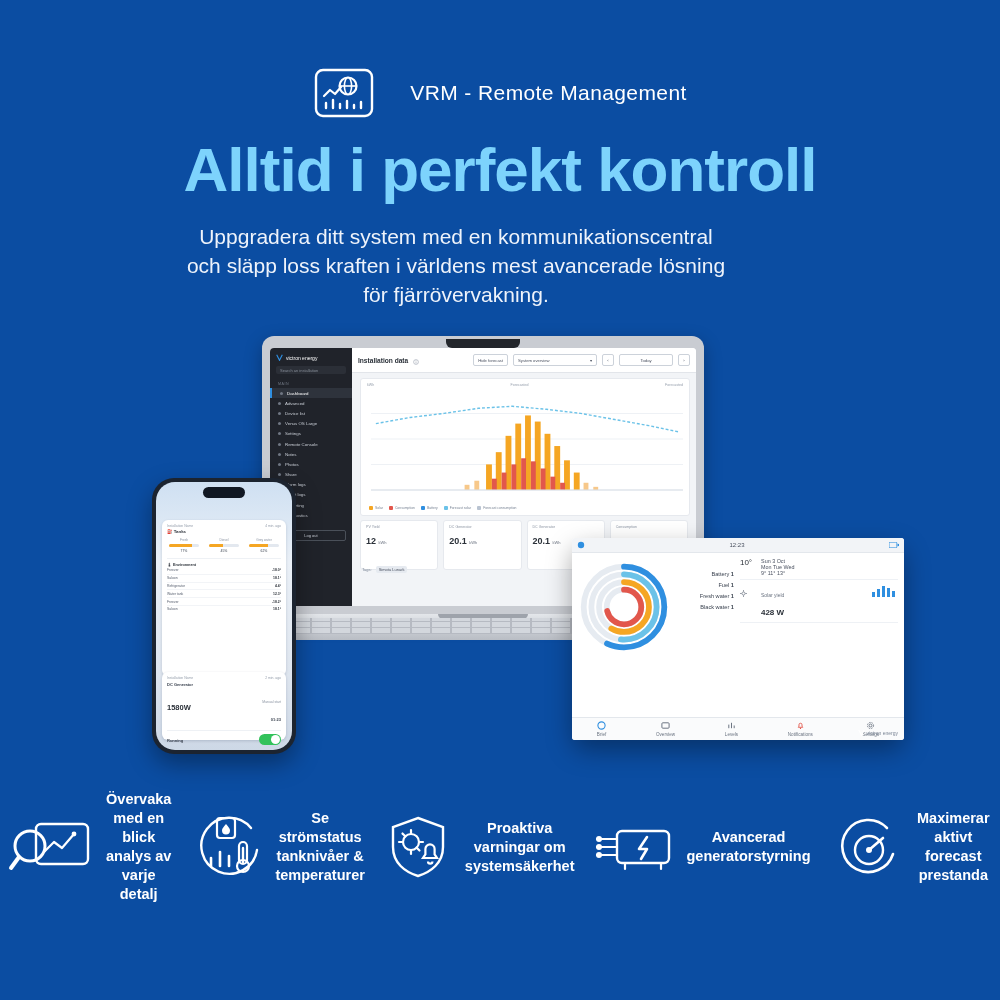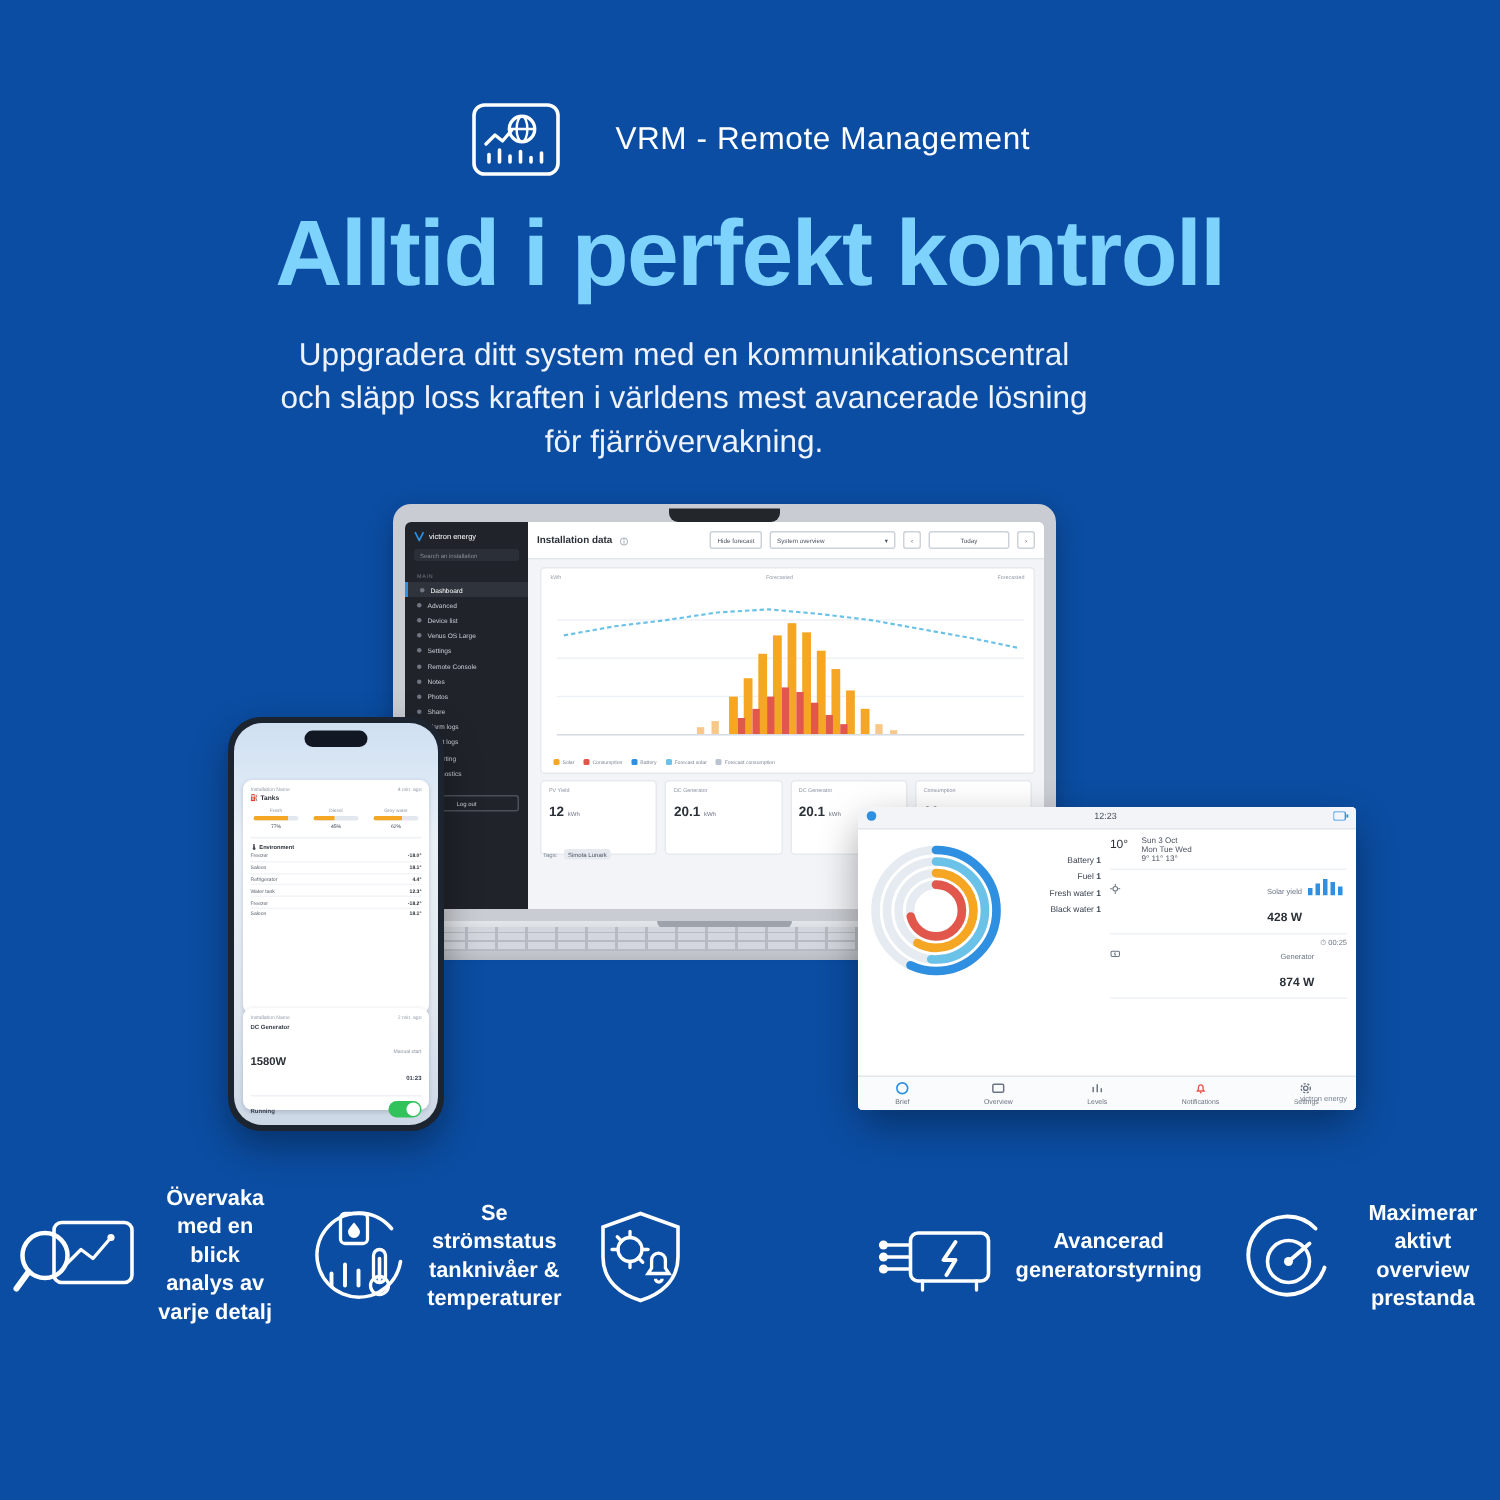--- a/index.html
+++ b/index.html
@@ -127,21 +127,21 @@
   .gx-bar{height:14px;background:#f2f4f7;border-bottom:1px solid #e3e7ec;
     display:flex;align-items:center;justify-content:space-between;padding:0 5px;font-size:6px;color:#4a5160;}
   .gx-body{display:flex;height:calc(100% - 14px - 22px);}
   .gx-left{flex:1.05;position:relative;}
   .gx-right{flex:1;padding:5px 6px 0 2px;}
   .gx-lab{position:absolute;right:4px;font-size:5.6px;color:#3b4350;text-align:right;}
   .gx-val{font-weight:700;}
   .rings{position:absolute;left:4px;top:6px;width:96px;height:96px;}
   .wx{display:flex;gap:9px;font-size:5.4px;color:#4a5160;padding-bottom:3px;border-bottom:1px solid #eef1f5;}
   .wx .big{font-size:8px;color:#2b3139;}
-  .gx-item{display:flex;align-items:flex-start;gap:4px;padding:3px 0;border-bottom:1px solid #eef1f5;text-align:right;}
+  .gx-item{display:flex;align-items:flex-start;gap:14px;padding:3px 0;border-bottom:1px solid #eef1f5;}
   .gx-item .t{font-size:5px;color:#6b7482;}
   .gx-item .v{font-size:8px;color:#2b3139;font-weight:700;}
   .gx-nav{position:absolute;bottom:0;left:0;right:0;height:22px;background:#fafbfc;border-top:1px solid #e3e7ec;
     display:flex;align-items:center;justify-content:space-around;font-size:4.6px;color:#6b7482;}
   .gx-nav .n{display:flex;flex-direction:column;align-items:center;gap:1px;}
   .gx-brand{position:absolute;right:6px;bottom:4px;font-size:5px;color:#7b8696;display:flex;align-items:center;gap:2px;}
 
   
   .features{position:absolute;left:0;top:790px;width:1000px;display:flex;}
   .feat{flex:1;display:flex;flex-direction:row;align-items:center;gap:10px;padding:0 8px;}
@@ -534,33 +534,20 @@
                     <rect x="0" y="9" width="3" height="5"></rect>
                     <rect x="5" y="6" width="3" height="8"></rect>
                     <rect x="10" y="3" width="3" height="11"></rect>
                     <rect x="15" y="5" width="3" height="9"></rect>
                     <rect x="20" y="8" width="3" height="6"></rect>
                   </g>
               </svg>
             </span>
           </div>
 
-          <div class="gx-item">
-            <span>
-              <svg width="7" height="7" viewBox="0 0 10 10">
-                  <rect x="1" y="3" width="8" height="5" rx="1" stroke="#6b7482" fill="none" stroke-width="1"></rect>
-                  <path d="M5 4 L4 6 h1.6 L4.6 7.6" stroke="#6b7482" fill="none" stroke-width=".8"></path>
-                </svg>
-            </span>
-            <span style="flex:1">
-              <span class="t">Generator</span><br>
-              <span class="v">874 W</span>
-            </span>
-            <span class="t">⏱ <span>00:25</span></span>
-          </div>
 
         </div>
       </div>
 
       <div class="gx-nav">
         <div class="n">
           <span>
             <svg width="9" height="9" viewBox="0 0 10 10">
                 <circle cx="5" cy="5" r="4" stroke="#2F8FE0" fill="none" stroke-width="1.2"></circle>
               </svg>
@@ -663,20 +650,23 @@
               <line x1="30" y1="36" x2="30" y2="40"></line>
             <line x1="18" y1="28" x2="22" y2="28"></line>
               <line x1="38" y1="28" x2="42" y2="28"></line>
             <line x1="21.5" y1="19.5" x2="24.5" y2="22.5"></line>
               <line x1="35.5" y1="33.5" x2="38.5" y2="36.5"></line>
           </g>
           <path d="M42 44 h14 l-2.4-3.6V35a4.6 4.6 0 0 0-9.2 0v5.4z" stroke="#fff" stroke-width="2.2" fill="none"></path>
           <path d="M47 47.5 a2.2 2.2 0 0 0 4.4 0" stroke="#fff" stroke-width="2.2" fill="none"></path>
         </svg>
       </span>
+      <span class="cap">
+        <span>Proaktiva varningar om</span><br><span>systemsäkerhet</span>
+      </span>
     </div>
 
     <div class="feat">
       <span>
         <svg width="86" height="60" viewBox="0 0 86 60" fill="none">
           <rect x="26" y="14" width="52" height="32" rx="5" stroke="#fff" stroke-width="2.4"></rect>
           <path d="M56 20 L48 32 h8 l-6 10" stroke="#fff" stroke-width="2.6" fill="none" stroke-linecap="round" stroke-linejoin="round"></path>
           <g stroke="#fff" stroke-width="2.2" stroke-linecap="round">
             <line x1="6" y1="22" x2="26" y2="22"></line>
               <line x1="6" y1="30" x2="26" y2="30"></line>
@@ -697,18 +687,18 @@
     <div class="feat">
       <span>
         <svg width="78" height="62" viewBox="0 0 78 62" fill="none">
           <path d="M60 12 A26 26 0 1 0 66 38" stroke="#fff" stroke-width="2.6" fill="none" stroke-linecap="round"></path>
           <circle cx="42" cy="34" r="14" stroke="#fff" stroke-width="2.4"></circle>
           <path d="M42 34 L56 22" stroke="#fff" stroke-width="2.6" stroke-linecap="round"></path>
           <circle cx="42" cy="34" r="3" fill="#fff"></circle>
         </svg>
       </span>
       <span class="cap">
-        <span>Maximerar aktivt</span><br><span>overview prestanda</span>
+        <span>Maximerar aktivt</span><br><span>forecast prestanda</span>
       </span>
     </div>
 
   </div>
 </div>
 
 </body></html>

